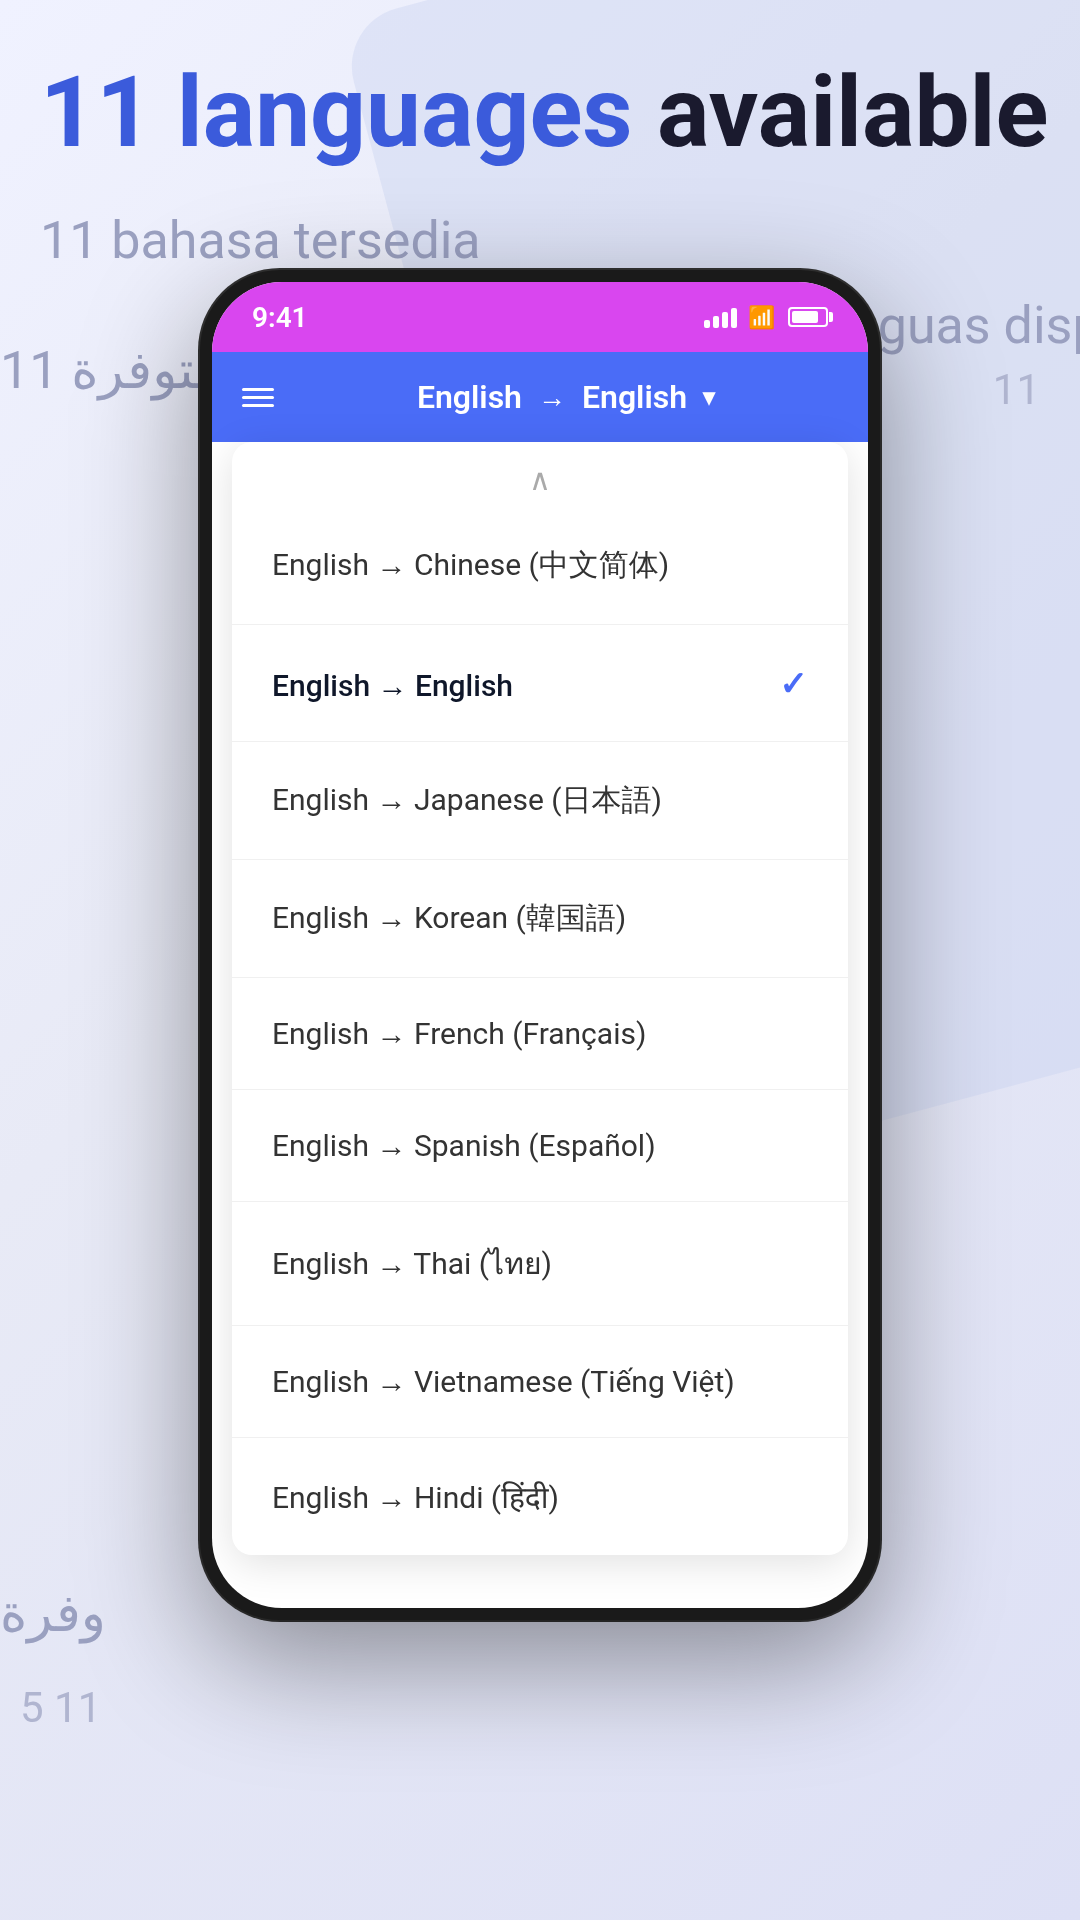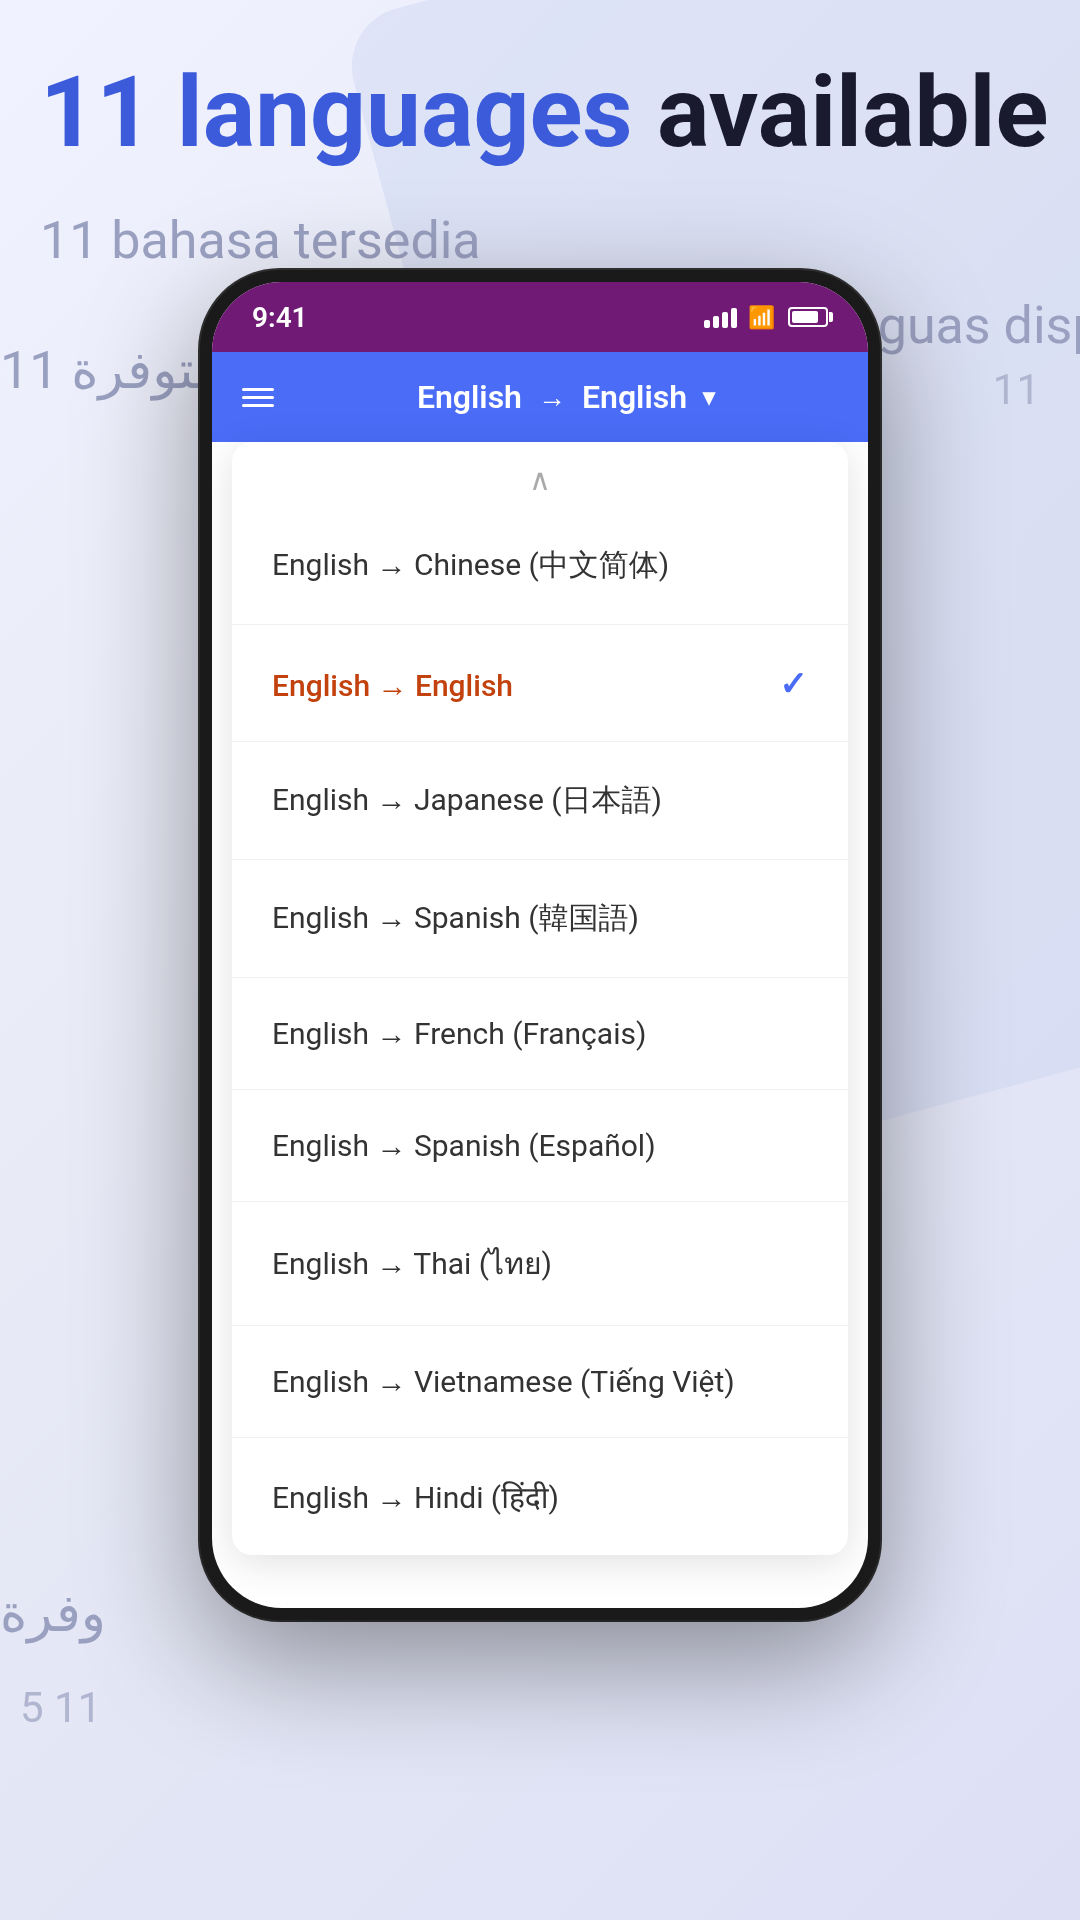--- a/index.html
+++ b/index.html
@@ -122,21 +122,21 @@
     .phone-inner {
       width: 100%;
       height: 100%;
       background: #fff;
       border-radius: 70px;
       overflow: hidden;
     }
 
     
     .status-bar {
-      background: #701a75;
+      background: #d946ef;
       height: 70px;
       display: flex;
       align-items: center;
       justify-content: space-between;
       padding: 0 40px;
     }
 
     .status-time {
       color: white;
       font-size: 28px;
@@ -273,21 +273,21 @@
       border-bottom: none;
     }
 
     .language-text {
       font-size: 30px;
       color: #333;
       font-weight: 400;
     }
 
     .language-item.selected .language-text {
-      color: #c2410c;
+      color: #0f172a;
       font-weight: 500;
     }
 
     .checkmark {
       color: #4a6cf7;
       font-size: 34px;
       font-weight: 700;
     }
   </style>
 </head>
@@ -350,21 +350,21 @@
               <span class="language-text">English → Chinese (中文简体)</span>
             </div>
             <div class="language-item selected">
               <span class="language-text">English → English</span>
               <span class="checkmark">✓</span>
             </div>
             <div class="language-item">
               <span class="language-text">English → Japanese (日本語)</span>
             </div>
             <div class="language-item">
-              <span class="language-text">English → Spanish (韓国語)</span>
+              <span class="language-text">English → Korean (韓国語)</span>
             </div>
             <div class="language-item">
               <span class="language-text">English → French (Français)</span>
             </div>
             <div class="language-item">
               <span class="language-text">English → Spanish (Español)</span>
             </div>
             <div class="language-item">
               <span class="language-text">English → Thai (ไทย)</span>
             </div>

